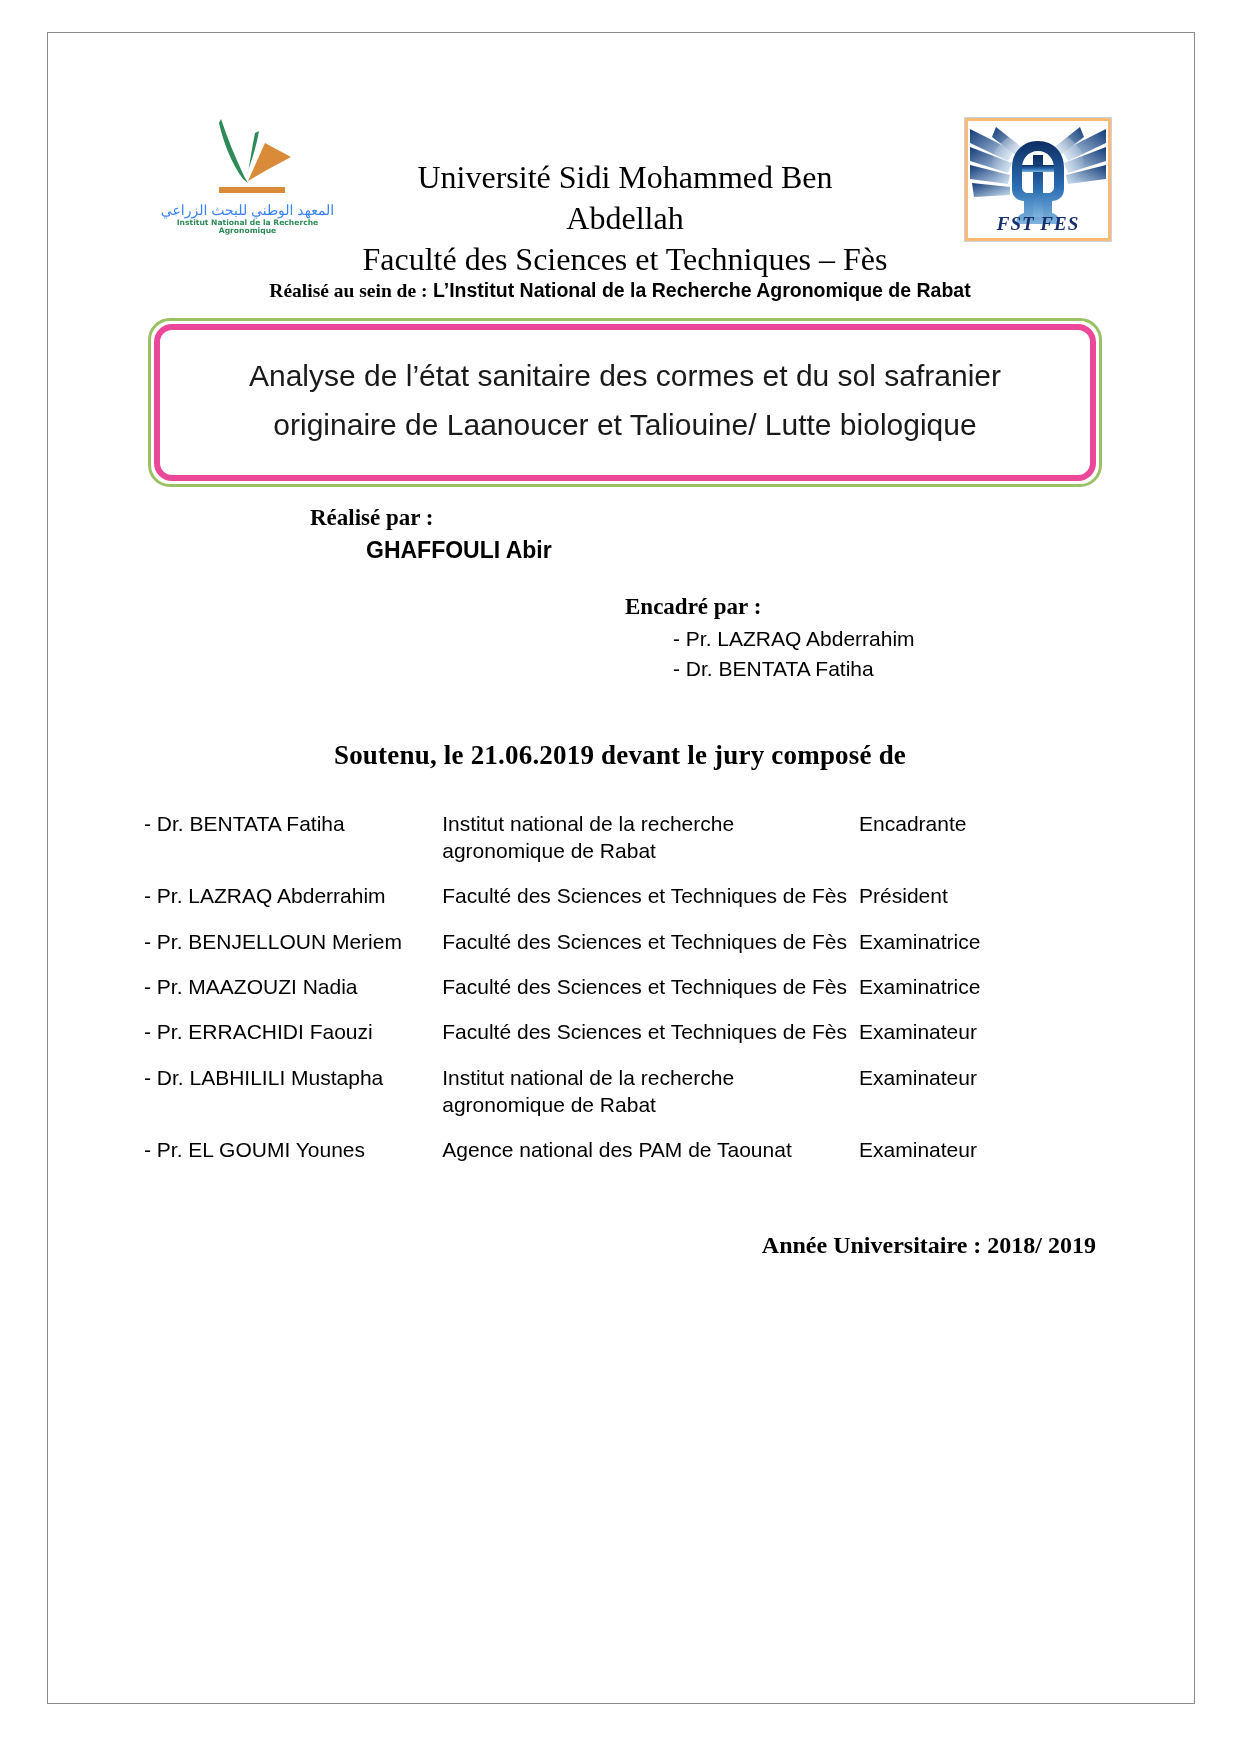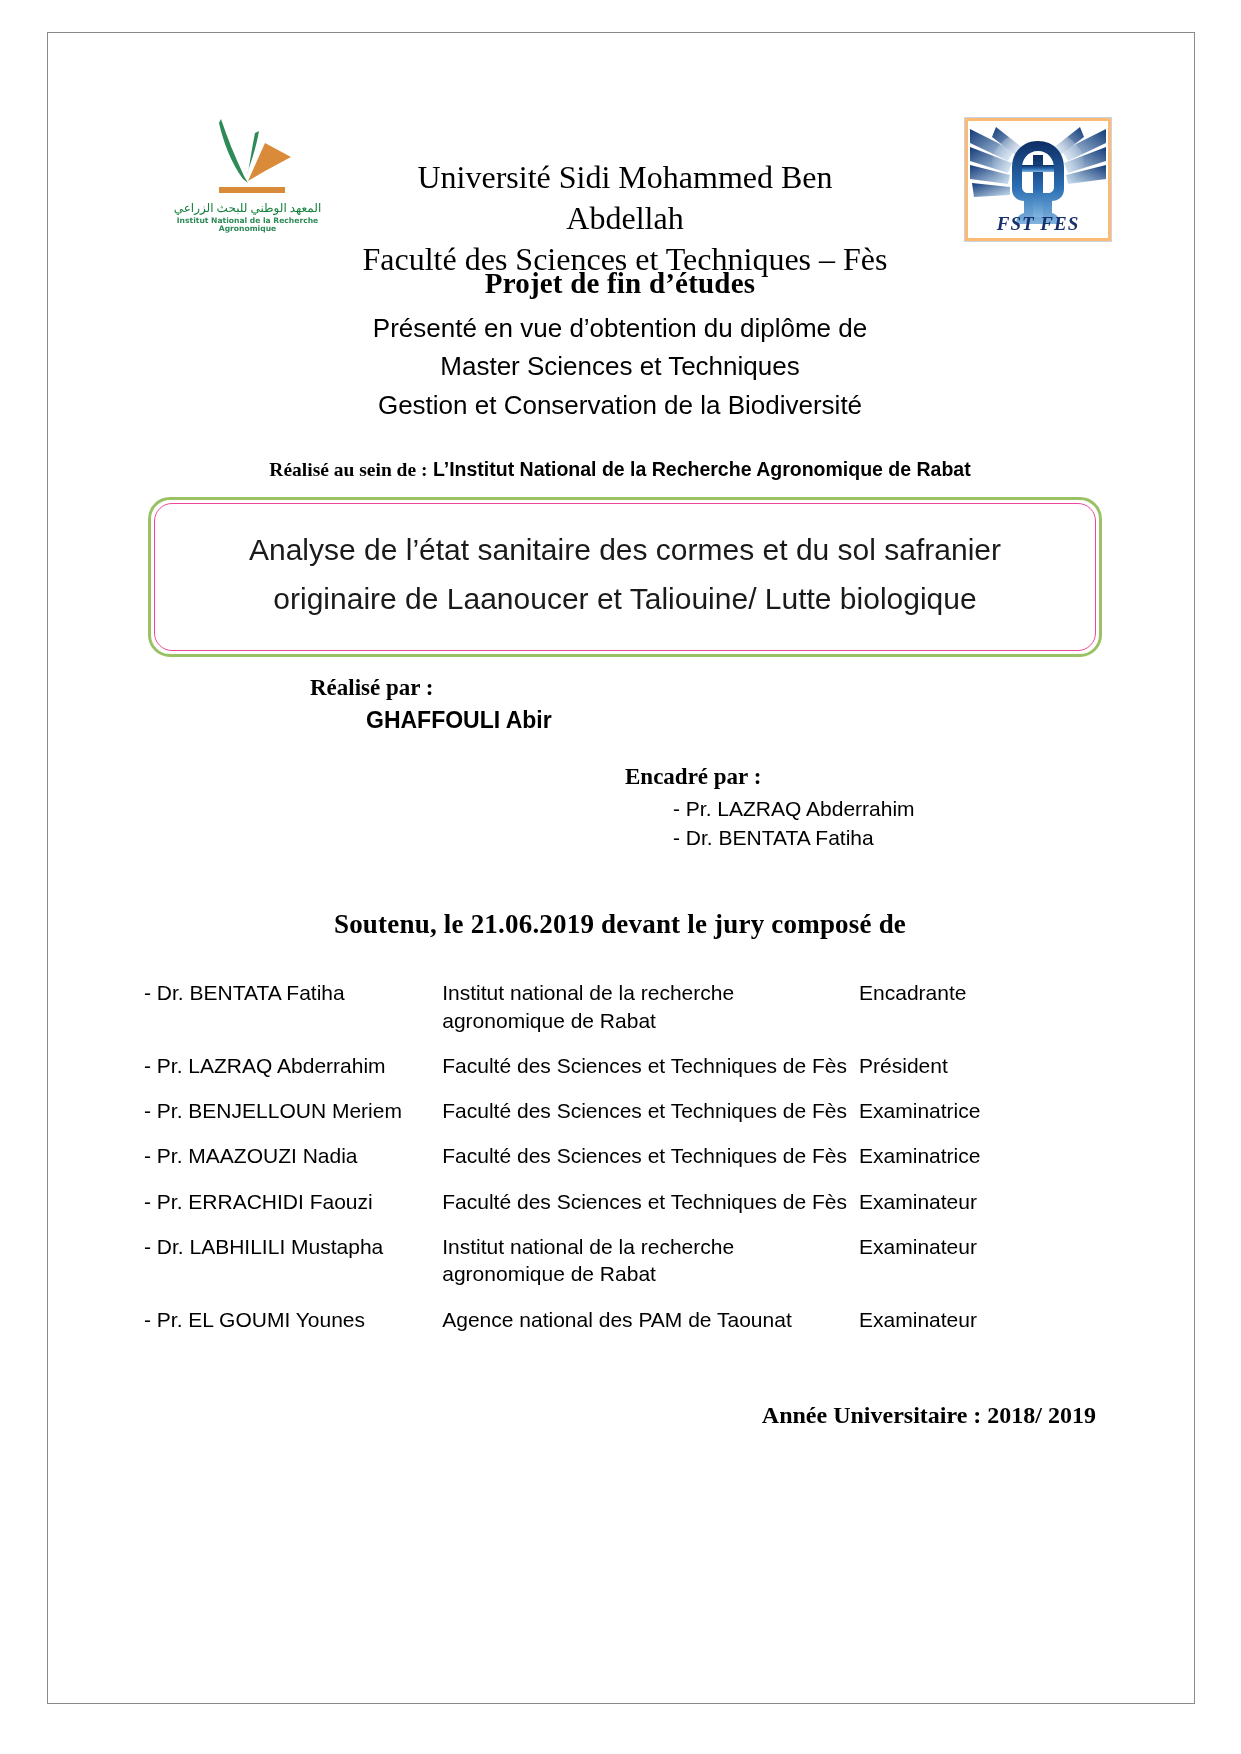--- a/index.html
+++ b/index.html
@@ -53,23 +53,23 @@
     text-align: center;
   }
   .inra-mark {
     position: relative;
     width: 110px;
     height: 88px;
     margin: 0 auto;
   }
   .inra-mark svg { display: block; }
   .inra-ar {
-    font-family: Liberation Serif, serif;
-    font-size: 12px;
-    color: #15803d;
+    font-family: Liberation Sans, sans-serif;
+    font-size: 14px;
+    color: #3b82f6;
     letter-spacing: 0px;
     line-height: 1.15;
     direction: rtl;
     margin-top: 1px;
   }
   .inra-fr {
     font-family: "DejaVu Sans", sans-serif;
     font-size: 7.6px;
     font-weight: bold;
     color: #2e8b57;
@@ -158,21 +158,21 @@
     margin-left: 28px;
     margin-right: 18px;
   }
   .title-box-outer {
     border: 3px solid #9bc165;
     border-radius: 22px;
     padding: 3px;
     background: #ffffff;
   }
   .title-box-inner {
-    border: 1px solid #ec4899;
+    border: 6px solid #ec4899;
     border-radius: 18px;
     padding: 22px 30px 26px 30px;
     text-align: center;
   }
   .title-line {
     display: block;
     font-family: "Liberation Sans", sans-serif;
     font-size: 30px;
     line-height: 1.62;
     color: #1a1a1a;
@@ -322,28 +322,20 @@
             <path d="M70 20 C54 20 44 32 44 46 L44 68 C44 76 50 80 56 80 L56 92 C50 94 48 98 48 103 L92 103 C92 98 90 94 84 92 L84 80 C90 80 96 76 96 68 L96 46 C96 32 86 20 70 20 Z
                      M70 30 C80 30 86 38 86 47 L86 66 C86 70 83 72 80 72 L60 72 C57 72 54 70 54 66 L54 47 C54 38 60 30 70 30 Z" fill="url(#gBlue)"></path>
             <rect x="65" y="34" width="10" height="62" fill="url(#gBlue)"></rect>
             <rect x="54" y="44" width="32" height="7" fill="url(#gBlue)"></rect>
           </svg>
           <div class="fst-text">FST FES</div>
         </div>
       </div>
     </div>
 
-    <div class="block-pfe">
-      <div class="pfe-title">Projet de fin d’études</div>
-      <div class="pfe-sub">
-        <span class="ln">Présenté en vue d’obtention du diplôme de</span>
-        <span class="ln">Master Sciences et Techniques</span>
-        <span class="ln">Gestion et Conservation de la Biodiversité</span>
-      </div>
-    </div>
 
     <div class="realise-sein">
       <span class="lbl">Réalisé au sein de :</span>
       <span class="val">L’Institut National de la Recherche Agronomique de Rabat</span>
     </div>
 
     <div class="title-box-wrap">
       <div class="title-box-outer">
         <div class="title-box-inner">
           <span class="title-line">Analyse de l’état sanitaire des cormes et du sol safranier</span>

